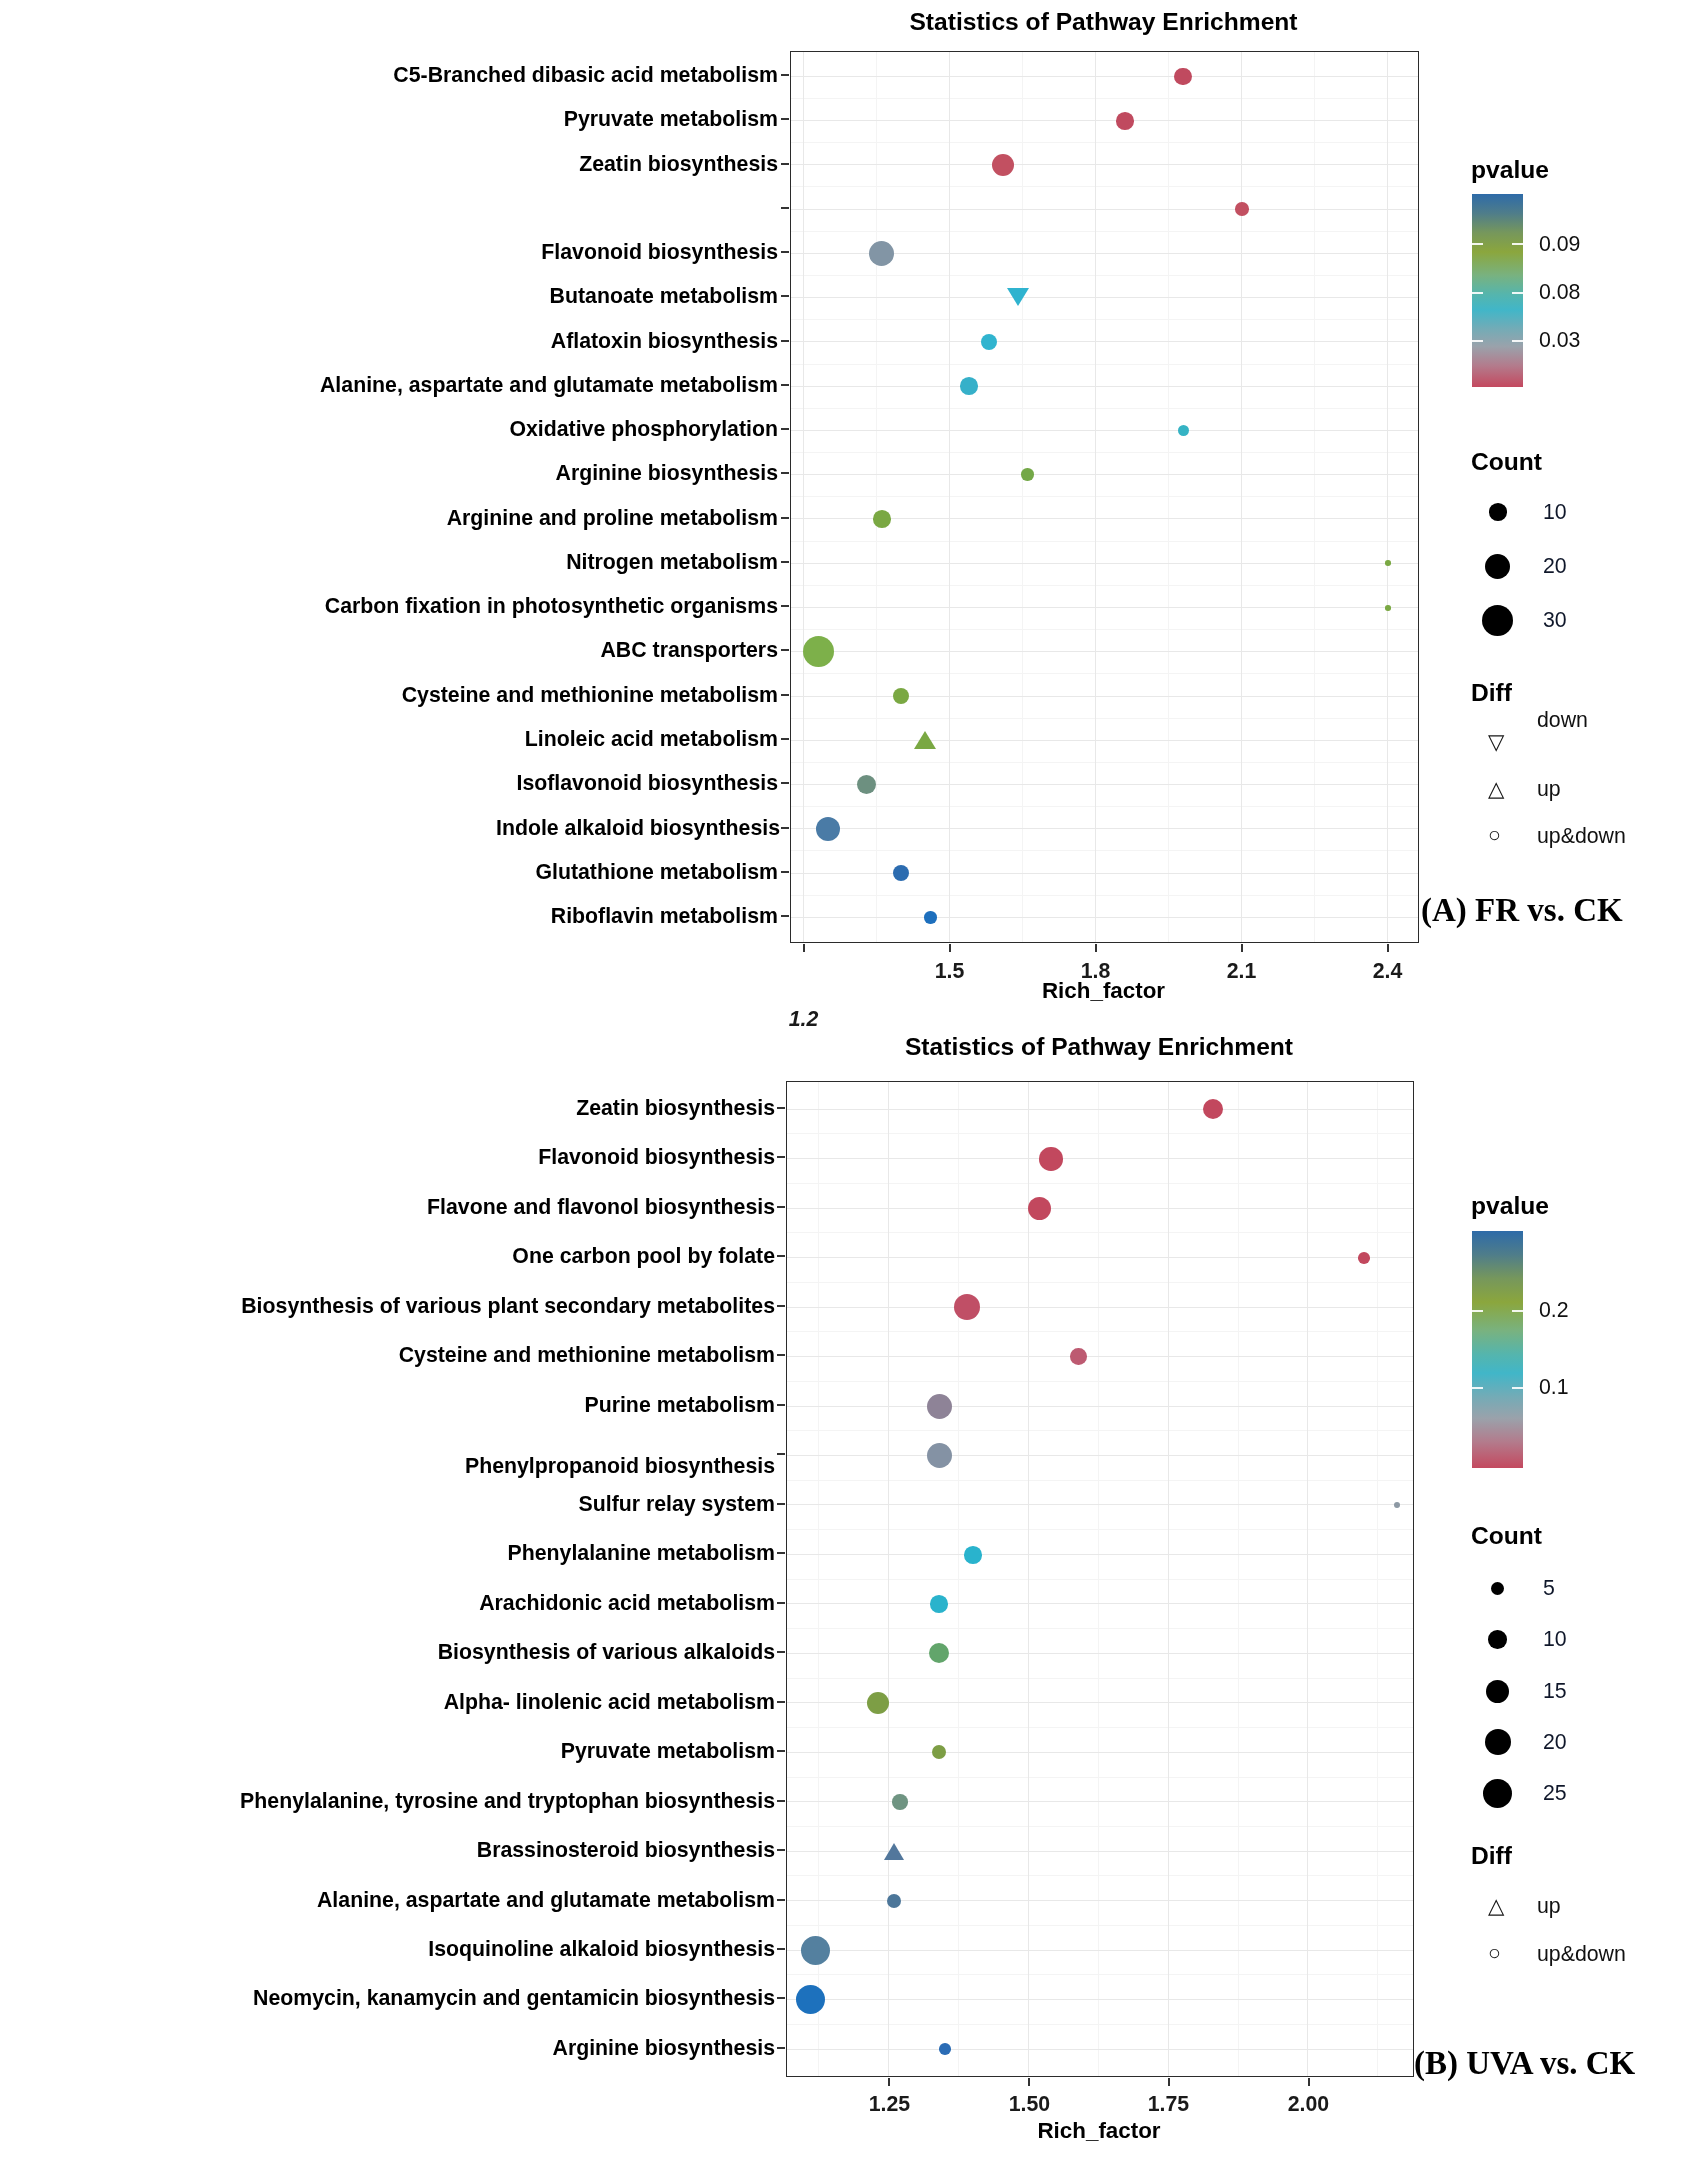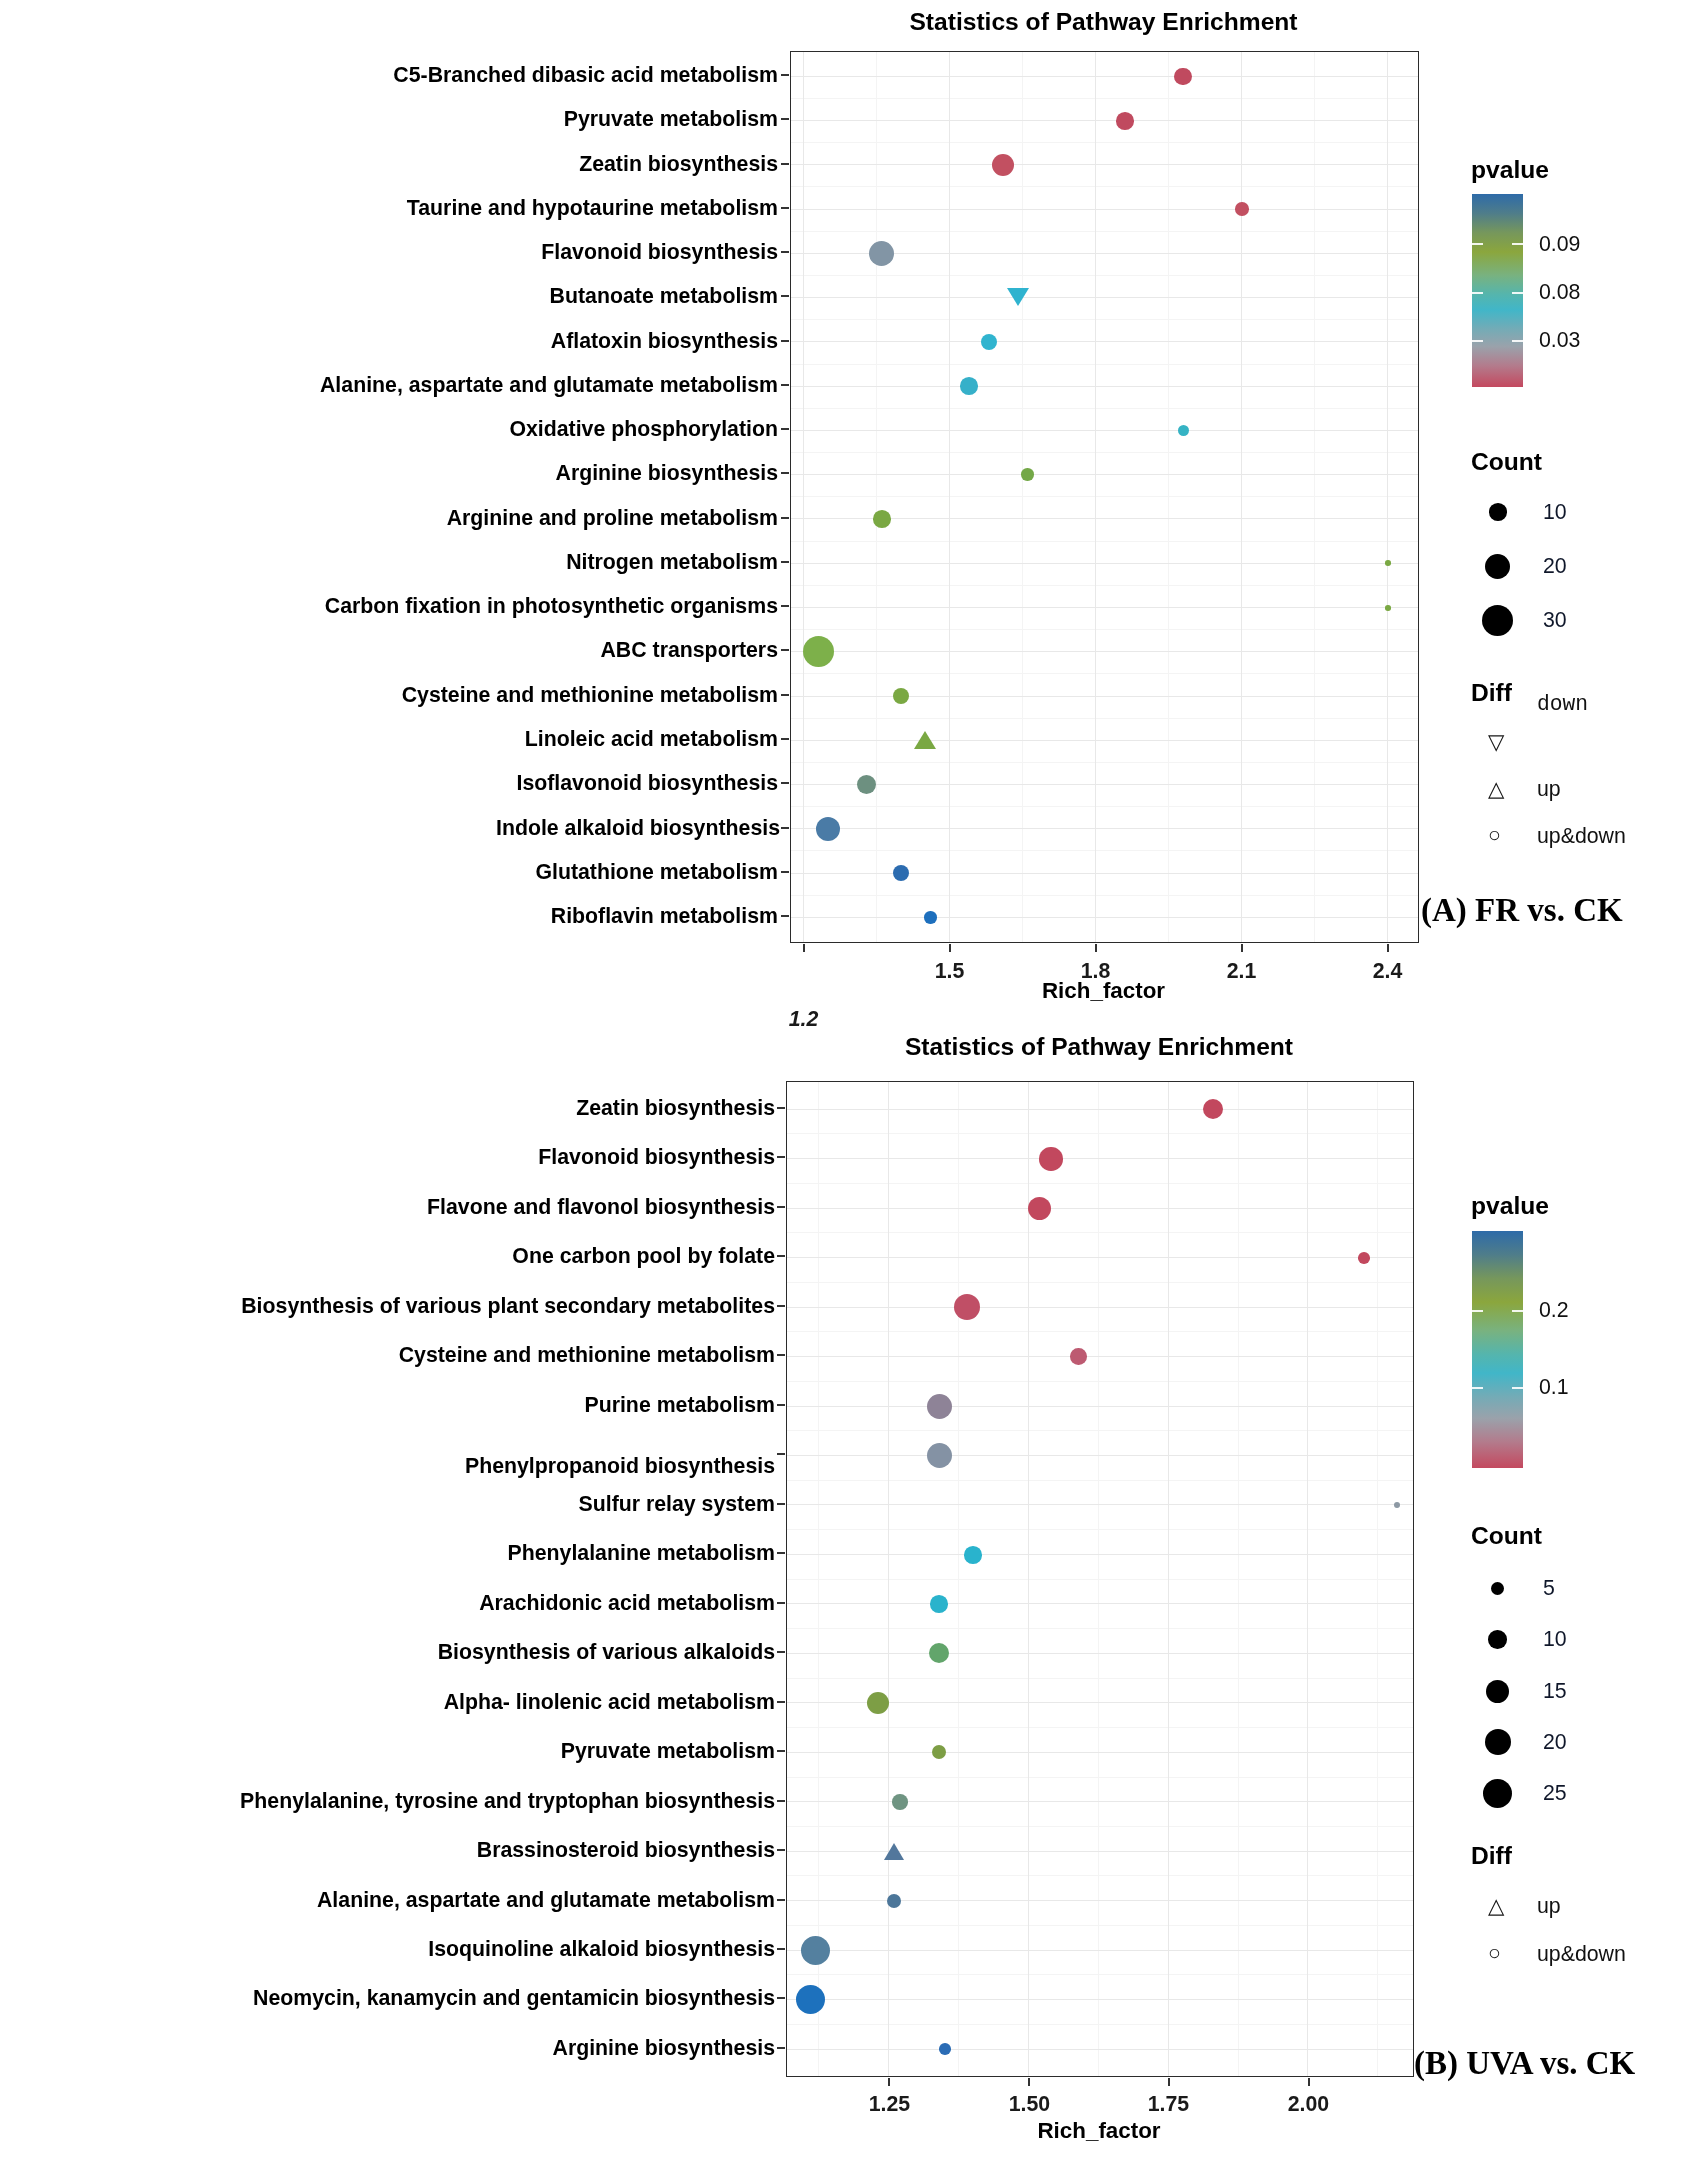--- a/index.html
+++ b/index.html
@@ -208,21 +208,20 @@
   <div class="colorbar" id="bar-B" style="background: linear-gradient(rgb(46, 107, 168) 0%, rgb(79, 125, 138) 10%, rgb(118, 151, 92) 20%, rgb(139, 166, 61) 30%, rgb(121, 178, 127) 42%, rgb(85, 181, 173) 52%, rgb(65, 182, 200) 60%, rgb(116, 171, 182) 70%, rgb(154, 162, 171) 79%, rgb(179, 123, 140) 89%, rgb(196, 73, 95) 100%);"></div>
   <div class="legend-title" id="legB-count-title">Count</div>
   <div class="legend-title" id="legB-diff-title">Diff</div>
 
 <div class="ylabel" style="left: 52px; width: 726px; top: 58px; height: 34px;">C5-Branched dibasic acid metabolism</div>
     <div class="tickmark" style="left: 781px; top: 74px; width: 8px; height: 2.1px;"></div>
     <div class="ylabel" style="left: 52px; width: 726px; top: 102px; height: 34px;">Pyruvate metabolism</div>
     <div class="tickmark" style="left: 781px; top: 118px; width: 8px; height: 2.1px;"></div>
     <div class="ylabel" style="left: 52px; width: 726px; top: 147px; height: 34px;">Zeatin biosynthesis</div>
     <div class="tickmark" style="left: 781px; top: 163px; width: 8px; height: 2.1px;"></div>
-    <div class="ylabel" style="left: 52px; width: 726px; top: 191px; height: 34px;">Taurine and hypotaurine metabolism</div>
     <div class="tickmark" style="left: 781px; top: 207px; width: 8px; height: 2.1px;"></div>
     <div class="ylabel" style="left: 52px; width: 726px; top: 235px; height: 34px;">Flavonoid biosynthesis</div>
     <div class="tickmark" style="left: 781px; top: 251px; width: 8px; height: 2.1px;"></div>
     <div class="ylabel" style="left: 52px; width: 726px; top: 279px; height: 34px;">Butanoate metabolism</div>
     <div class="tickmark" style="left: 781px; top: 295px; width: 8px; height: 2.1px;"></div>
     <div class="ylabel" style="left: 52px; width: 726px; top: 324px; height: 34px;">Aflatoxin biosynthesis</div>
     <div class="tickmark" style="left: 781px; top: 340px; width: 8px; height: 2.1px;"></div>
     <div class="ylabel" style="left: 52px; width: 726px; top: 368px; height: 34px;">Alanine, aspartate and glutamate metabolism</div>
     <div class="tickmark" style="left: 781px; top: 384px; width: 8px; height: 2.1px;"></div>
     <div class="ylabel" style="left: 52px; width: 726px; top: 412px; height: 34px;">Oxidative phosphorylation</div>
@@ -268,21 +267,21 @@
     <div class="bar-tick" style="left: 1472px; top: 340px;"></div>
     <div class="bar-tick" style="left: 1512px; top: 340px;"></div>
     <div class="bar-label" style="left: 1539px; top: 328px;">0.03</div>
     <div class="count-circle" style="width: 17.7px; height: 17.7px; left: 1489px; top: 503px;"></div>
     <div class="count-label" style="left: 1543px; top: 500px;">10</div>
     <div class="count-circle" style="width: 25px; height: 25px; left: 1485px; top: 554px;"></div>
     <div class="count-label" style="left: 1543px; top: 554px;">20</div>
     <div class="count-circle" style="width: 31px; height: 31px; left: 1482px; top: 605px;"></div>
     <div class="count-label" style="left: 1543px; top: 608px;">30</div>
     <div class="diff-glyph" style="left: 1488px; top: 729px;">▽</div>
-    <div class="diff-label" style="left: 1537px; top: 692px; font-family: Liberation Mono, monospace;">down</div>
+    <div class="diff-label" style="left: 1537px; top: 708px;">down</div>
     <div class="diff-glyph" style="left: 1488px; top: 776px;">△</div>
     <div class="diff-label" style="left: 1537px; top: 777px;">up</div>
     <div class="diff-glyph" style="left: 1488px; top: 823px;">○</div>
     <div class="diff-label" style="left: 1537px; top: 824px;">up&amp;down</div>
     <div class="ylabel" style="left: 49px; width: 726px; top: 1091px; height: 34px;">Zeatin biosynthesis</div>
     <div class="tickmark" style="left: 777px; top: 1107px; width: 8px; height: 2.1px;"></div>
     <div class="ylabel" style="left: 49px; width: 726px; top: 1140px; height: 34px;">Flavonoid biosynthesis</div>
     <div class="tickmark" style="left: 777px; top: 1156px; width: 8px; height: 2.1px;"></div>
     <div class="ylabel" style="left: 49px; width: 726px; top: 1190px; height: 34px;">Flavone and flavonol biosynthesis</div>
     <div class="tickmark" style="left: 777px; top: 1206px; width: 8px; height: 2.1px;"></div>

